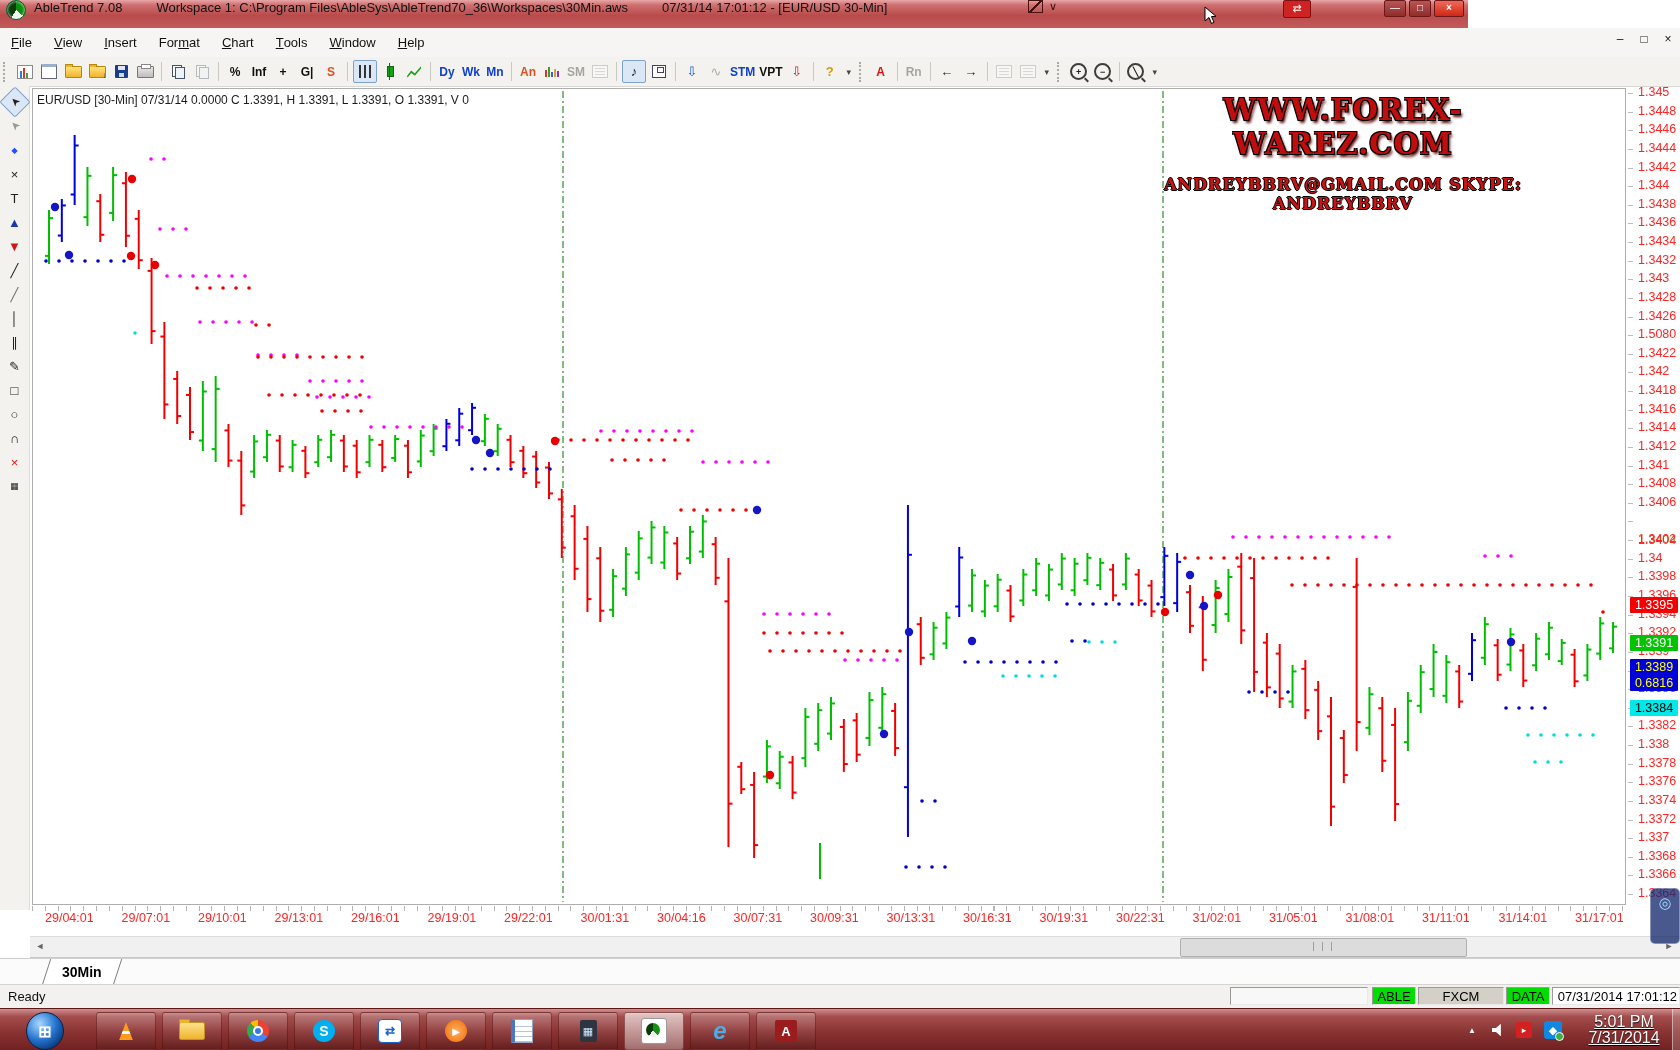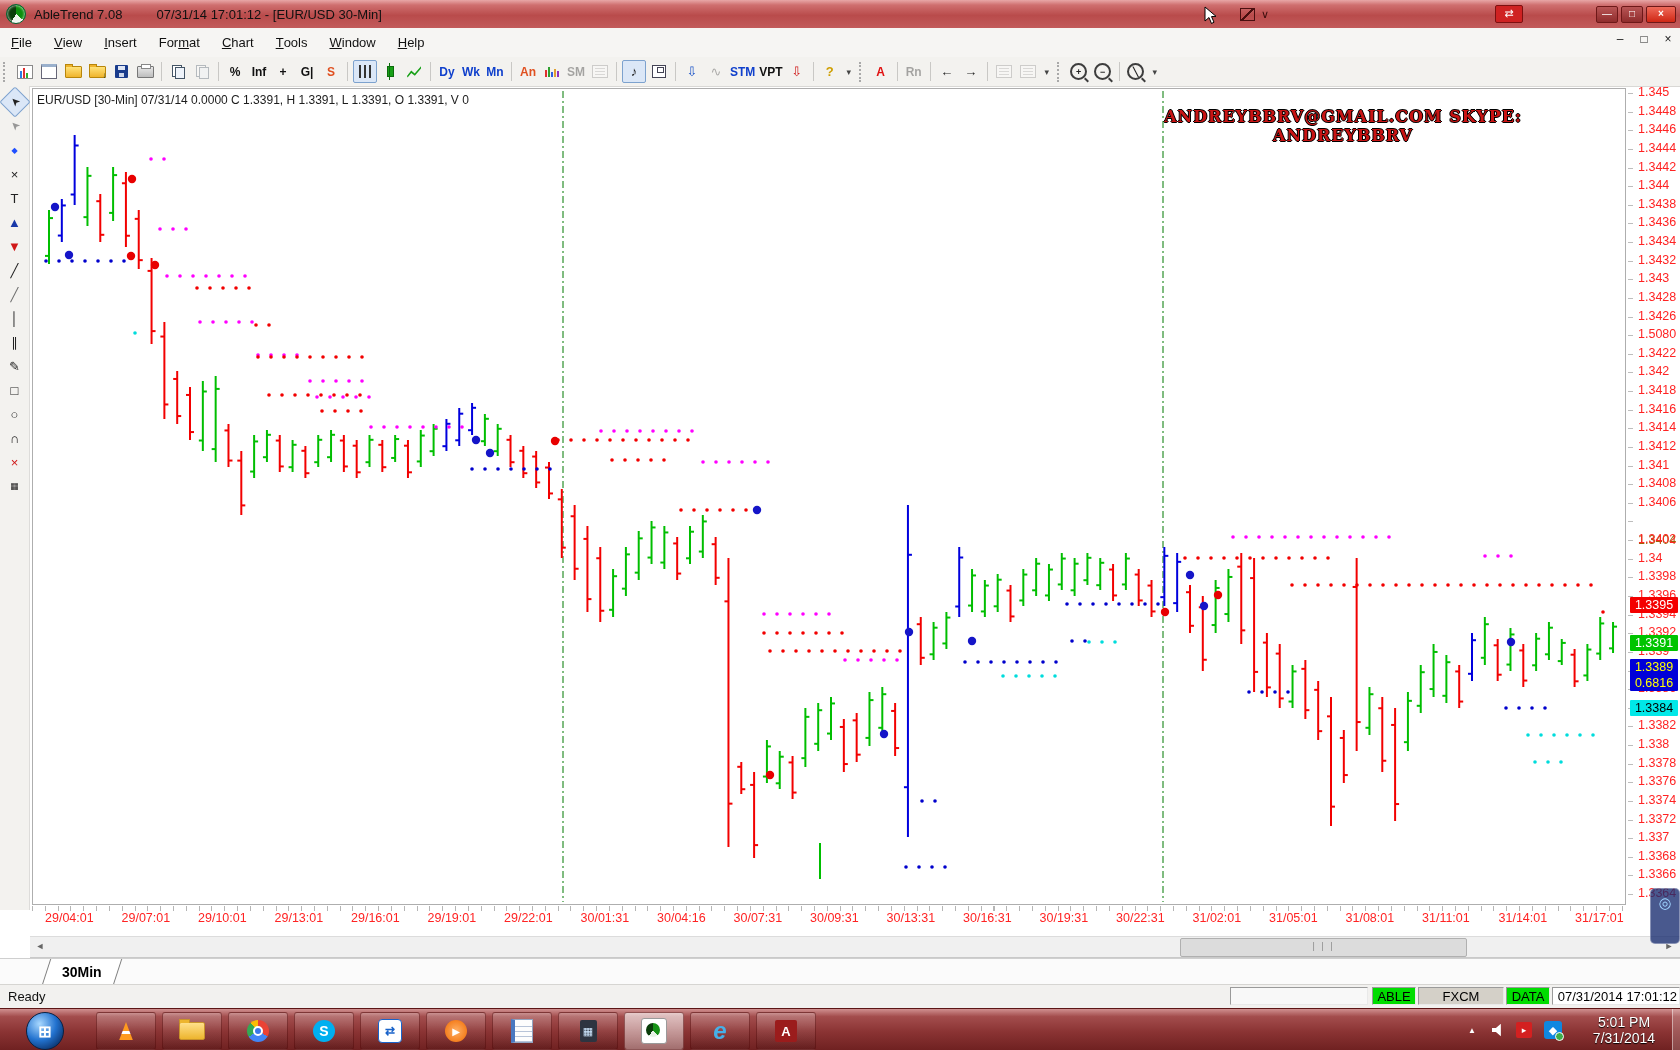--- a/index.html
+++ b/index.html
@@ -1,21 +1,21 @@
 <!DOCTYPE html>
 <html><head>
 <meta charset="utf-8">
 <style>
   html,body{margin:0;padding:0;width:1680px;height:1050px;overflow:hidden;
     font-family:"Liberation Sans",sans-serif;background:#fff;position:relative;}
   .abs{position:absolute;}
   
-  #titlebar{left:0;top:0;width:1680px;height:28px;
+  #titlebar{left:0;top:0;width:1468px;height:28px;
     background:linear-gradient(180deg,#e8a7a7 0%,#cf6f6f 18%,#b94b4b 55%,#c25b5b 100%);
-    border-bottom:1px solid #7d2020;display:flex;align-items:center;font-size:13px;color:#111;}
+    border-bottom:1px solid #7d2020;display:flex;font-size:13px;color:#111;}
   .app-orb{width:18px;height:18px;border-radius:50%;margin:0 8px 0 6px;flex:0 0 auto;
     background:conic-gradient(#0d8f0d 0 130deg,#eef5ee 130deg 210deg,#0a3d0a 210deg 360deg);
     border:1px solid #063;box-shadow:inset 0 0 3px #fff;}
   .tseg{margin-right:34px;white-space:nowrap;}
   .fs-box{width:13px;height:11px;border:1px solid #4a0f0f;margin-left:4px;
     background:linear-gradient(135deg,transparent 44%,#4a0f0f 44% 56%,transparent 56%);}
   .chev{color:#3a0c0c;font-size:11px;margin:0 6px;}
   .conn-btn{width:26px;height:16px;background:#cf2222;border:1px solid #7d1010;border-radius:2px;
     color:#fff;font-size:11px;line-height:15px;text-align:center;margin-right:70px;}
   .winbtn{width:20px;height:15px;margin-left:3px;border:1px solid #6d1818;border-radius:2px;
@@ -169,34 +169,35 @@
   .tray-vol i{width:13px;height:13px;background:#fff;display:block;
     clip-path:polygon(0 35%,34% 35%,72% 2%,72% 98%,34% 65%,0 65%);}
   .tray-red{left:1514px;width:20px;}
   .tray-red i{width:16px;height:16px;background:#d42020;border-radius:2px;color:#fff;font-style:normal;
     font-size:9px;display:flex;align-items:center;justify-content:center;}
   .tray-db{left:1542px;width:22px;}
   .tray-db i{width:18px;height:18px;background:#1087e0;border-radius:3px;color:#fff;font-style:normal;
     font-size:11px;display:flex;align-items:center;justify-content:center;position:relative;}
   .tray-db i::after{content:"";position:absolute;right:-2px;bottom:-2px;width:7px;height:7px;border-radius:50%;
     background:#3fae49;border:1px solid #fff;}
-  #clock{position:absolute;left:1578px;top:5px;width:92px;color:#fff;font-size:14px;line-height:16px;
-    text-align:center;text-shadow:0 1px 1px #000;}
+  #clock{position:absolute;left:1578px;top:5px;width:92px;color:#fff;font-size:16px;line-height:16px;
+    text-align:center;text-shadow:0 1px 1px #000;text-decoration:underline;}
   #show-desktop{position:absolute;left:1672px;top:0;width:8px;height:42px;background:rgba(255,255,255,.18);
     border-left:1px solid rgba(255,255,255,.45);}
   #gadget{left:1650px;top:888px;width:30px;height:56px;background:rgba(22,42,110,.78);border-radius:5px;
     z-index:40;color:#9fd4ff;font-size:15px;display:flex;align-items:flex-start;justify-content:center;
     padding-top:5px;box-sizing:border-box;border:1px solid rgba(255,255,255,.35);}
 </style>
 </head>
 <body>
 
 <div class="abs" id="titlebar">
   <span class="app-orb"></span>
   <span class="tseg">AbleTrend 7.08</span>
+  <span class="tseg">Workspace 1: C:\Program Files\AbleSys\AbleTrend70_36\Workspaces\30Min.aws</span>
   <span class="tseg">07/31/14 17:01:12 - [EUR/USD 30-Min]</span>
   <span style="flex:1"></span>
   <span class="fs-box"></span>
   <span class="chev">∨</span>
   <span style="width:220px"></span>
   <span class="conn-btn">⇄</span>
   <span class="winbtn">—</span>
   <span class="winbtn">□</span>
   <span class="winbtn close" style="margin-right:4px">×</span>
 </div>
@@ -335,20 +336,21 @@
     <div class="pal-item">□</div>
     <div class="pal-item">○</div>
     <div class="pal-item">∩</div>
     <div class="pal-item" style="color: rgb(208, 24, 24);">×</div>
     <div class="pal-item" style="font-size: 9px;">▦</div>
   </div>
 
 <div class="abs" id="chart">
   <div class="abs" id="chart-header">EUR/USD [30-Min] 07/31/14  0.0000 C 1.3391, H 1.3391, L 1.3391, O 1.3391, V 0</div>
   <div class="abs" id="watermark">
+    <div id="wm1">WWW.FOREX-WAREZ.COM</div>
     <div id="wm2">ANDREYBBRV@GMAIL.COM   SKYPE: ANDREYBBRV</div>
   </div>
   <svg id="chart-svg" width="1592" height="815" style="position:absolute;left:0;top:0;">
       <line x1="530" y1="2" x2="530" y2="813" stroke="#007800" stroke-width="1" stroke-dasharray="7 3 2 3"></line>
       <line x1="1130" y1="2" x2="1130" y2="813" stroke="#007800" stroke-width="1" stroke-dasharray="7 3 2 3"></line>
       <line x1="16" y1="121" x2="16" y2="175" stroke="#00be00" stroke-width="2"></line>
       <line x1="12" y1="166.9" x2="16" y2="166.9" stroke="#00be00" stroke-width="2"></line>
       <line x1="16" y1="129.1" x2="20" y2="129.1" stroke="#00be00" stroke-width="2"></line>
       <line x1="28.82" y1="110" x2="28.82" y2="153" stroke="#0000dd" stroke-width="2"></line>
       <line x1="24.82" y1="146.55" x2="28.82" y2="146.55" stroke="#0000dd" stroke-width="2"></line>

